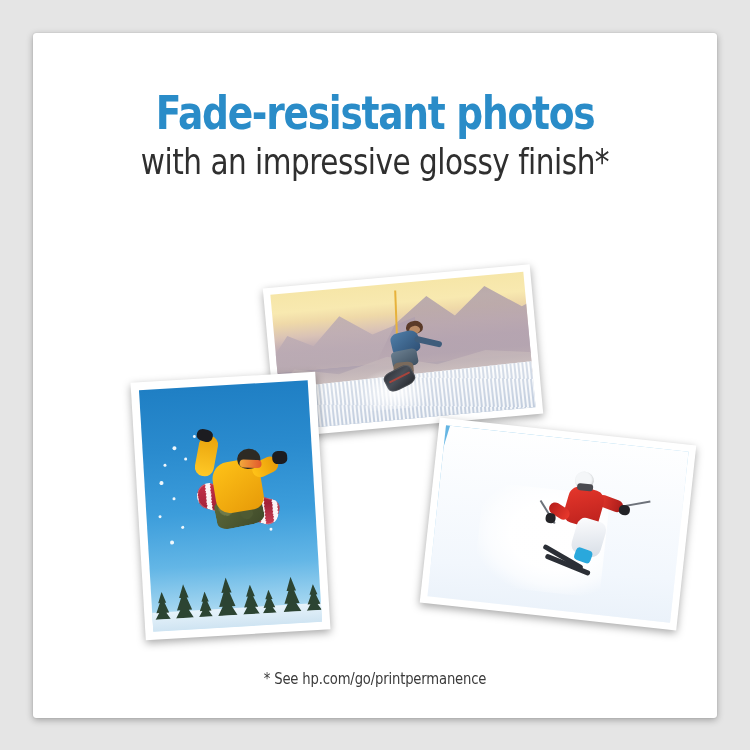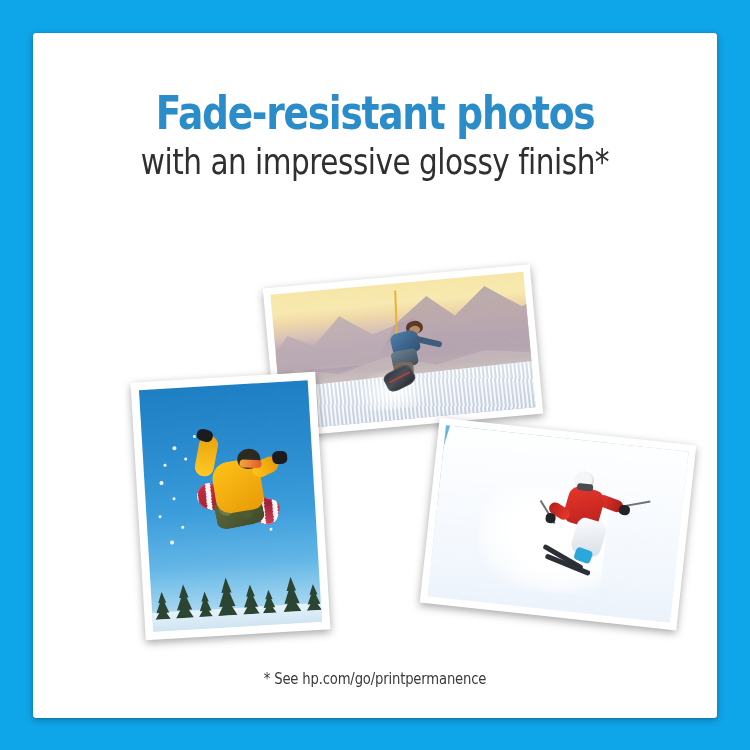--- a/index.html
+++ b/index.html
@@ -11,21 +11,21 @@
     width: 750px;
     height: 750px;
     font-family: "Liberation Sans", sans-serif;
     overflow: hidden;
   }
 
   #stage {
     position: relative;
     width: 750px;
     height: 750px;
-    background: #0ea5e9;
+    background: #e5e5e5;
   }
 
   
   #card {
     position: absolute;
     left: 33px;
     top: 33px;
     width: 684px;
     height: 685px;
     background: #ffffff;

